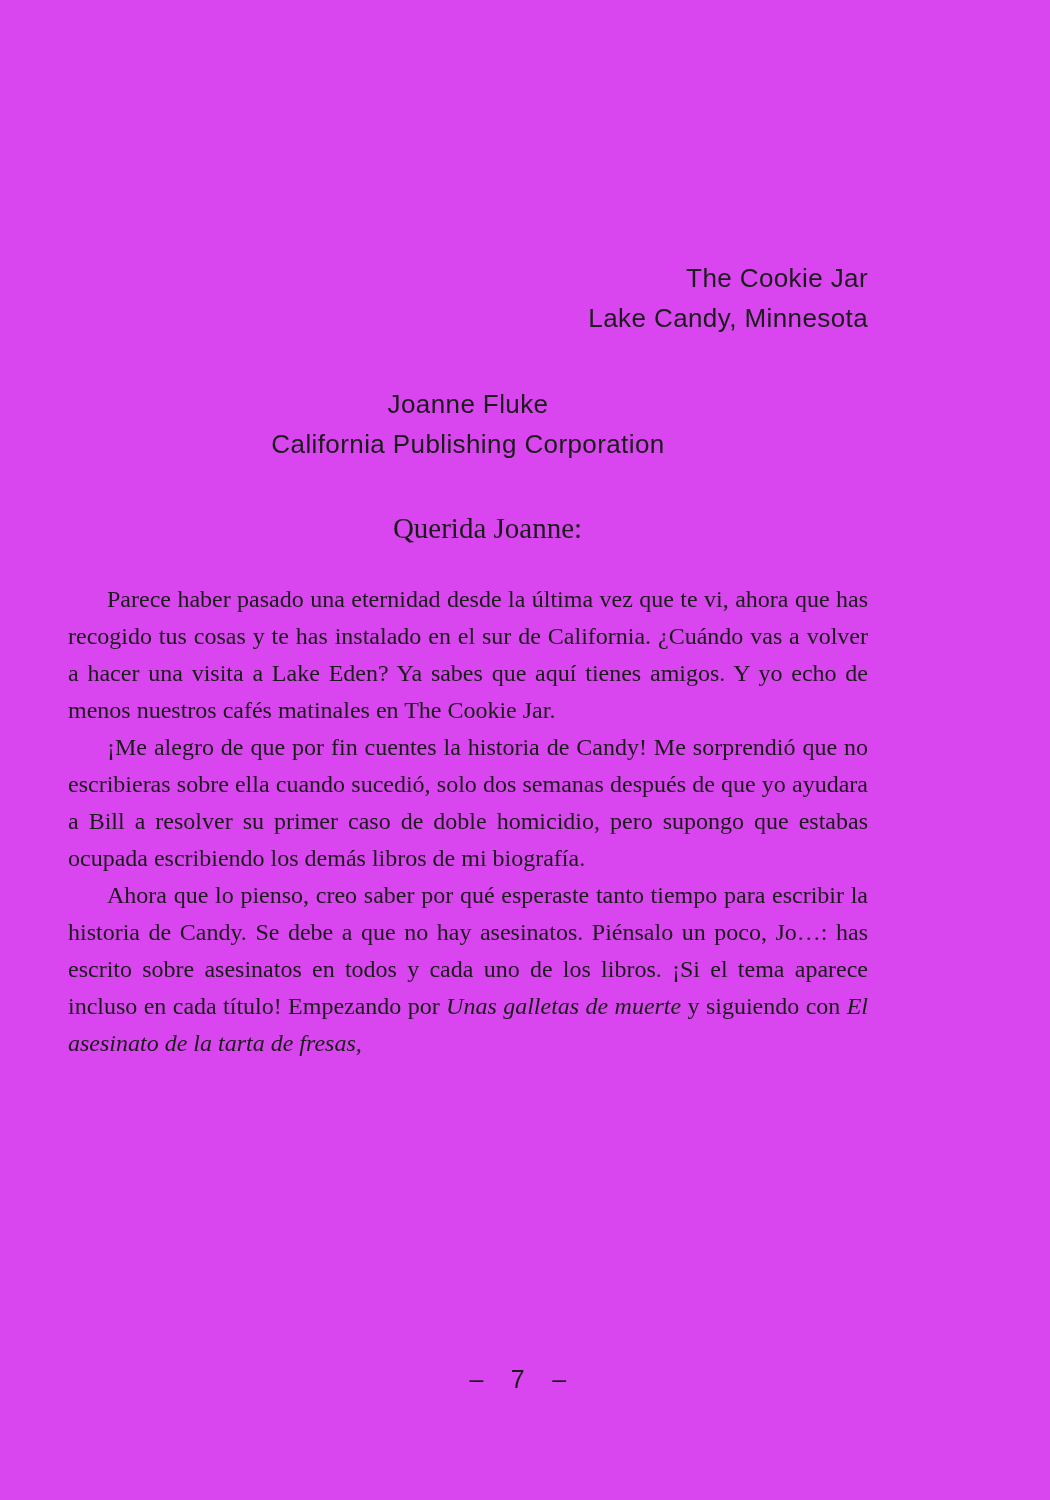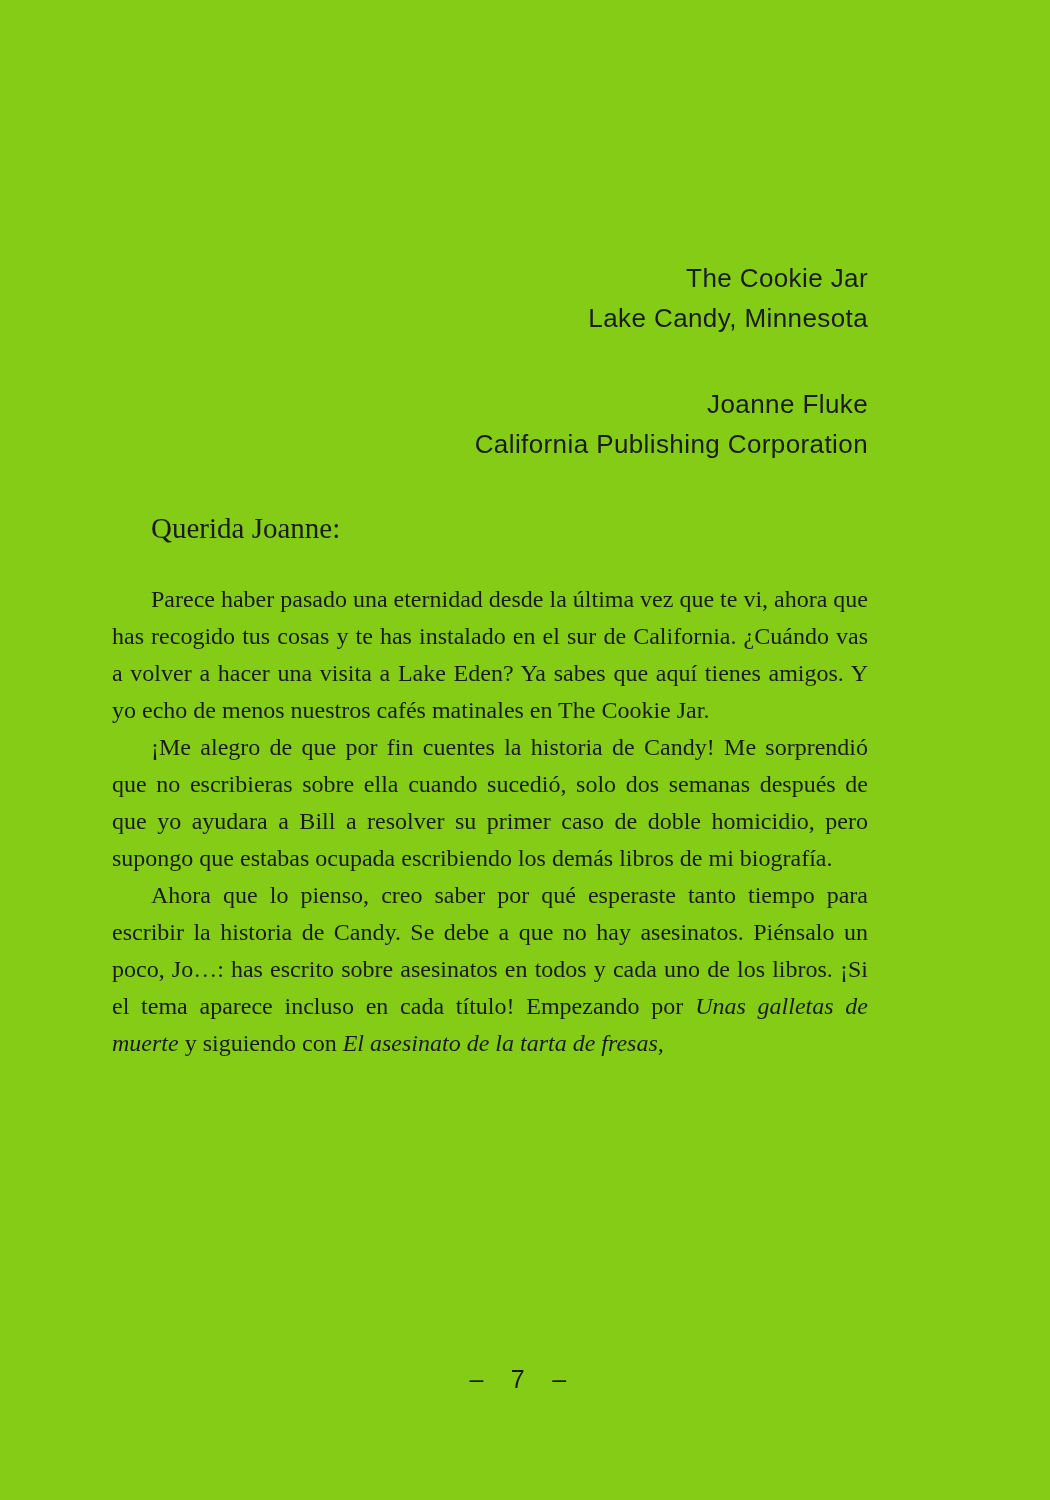--- a/index.html
+++ b/index.html
@@ -5,50 +5,51 @@
   html, body {
     margin: 0;
     padding: 0;
     background: #ffffff;
   }
   .page {
     position: relative;
     width: 1050px;
     height: 1500px;
     box-sizing: border-box;
-    background: #84cc16;
+    background: #d946ef;
     color: #1b1b1b;
-    padding: 0 182px 0 112px;
+    padding: 0 182px 0 68px;
     overflow: hidden;
   }
   
   .gsans {
     font-family: "Liberation Sans", sans-serif;
     font-size: 26px;
     font-weight: 400;
     letter-spacing: 0.4px;
     color: #1b1b1b;
   }
   .letterhead {
     margin-top: 258px;
     text-align: right;
     line-height: 40px;
   }
   .sender {
     margin-top: 46px;
-    text-align: right;
+    text-align: center;
     line-height: 40px;
   }
   
   .salutation {
     margin: 46px 0 0 0;
     font-family: "Liberation Serif", serif;
     font-size: 29px;
     line-height: 37px;
     padding-left: 39px;
+    text-align: center;
   }
   .letter-body {
     margin-top: 34px;
   }
   .letter-body p {
     margin: 0;
     font-family: "Liberation Serif", serif;
     font-size: 24px;
     line-height: 37px;
     text-align: justify;

